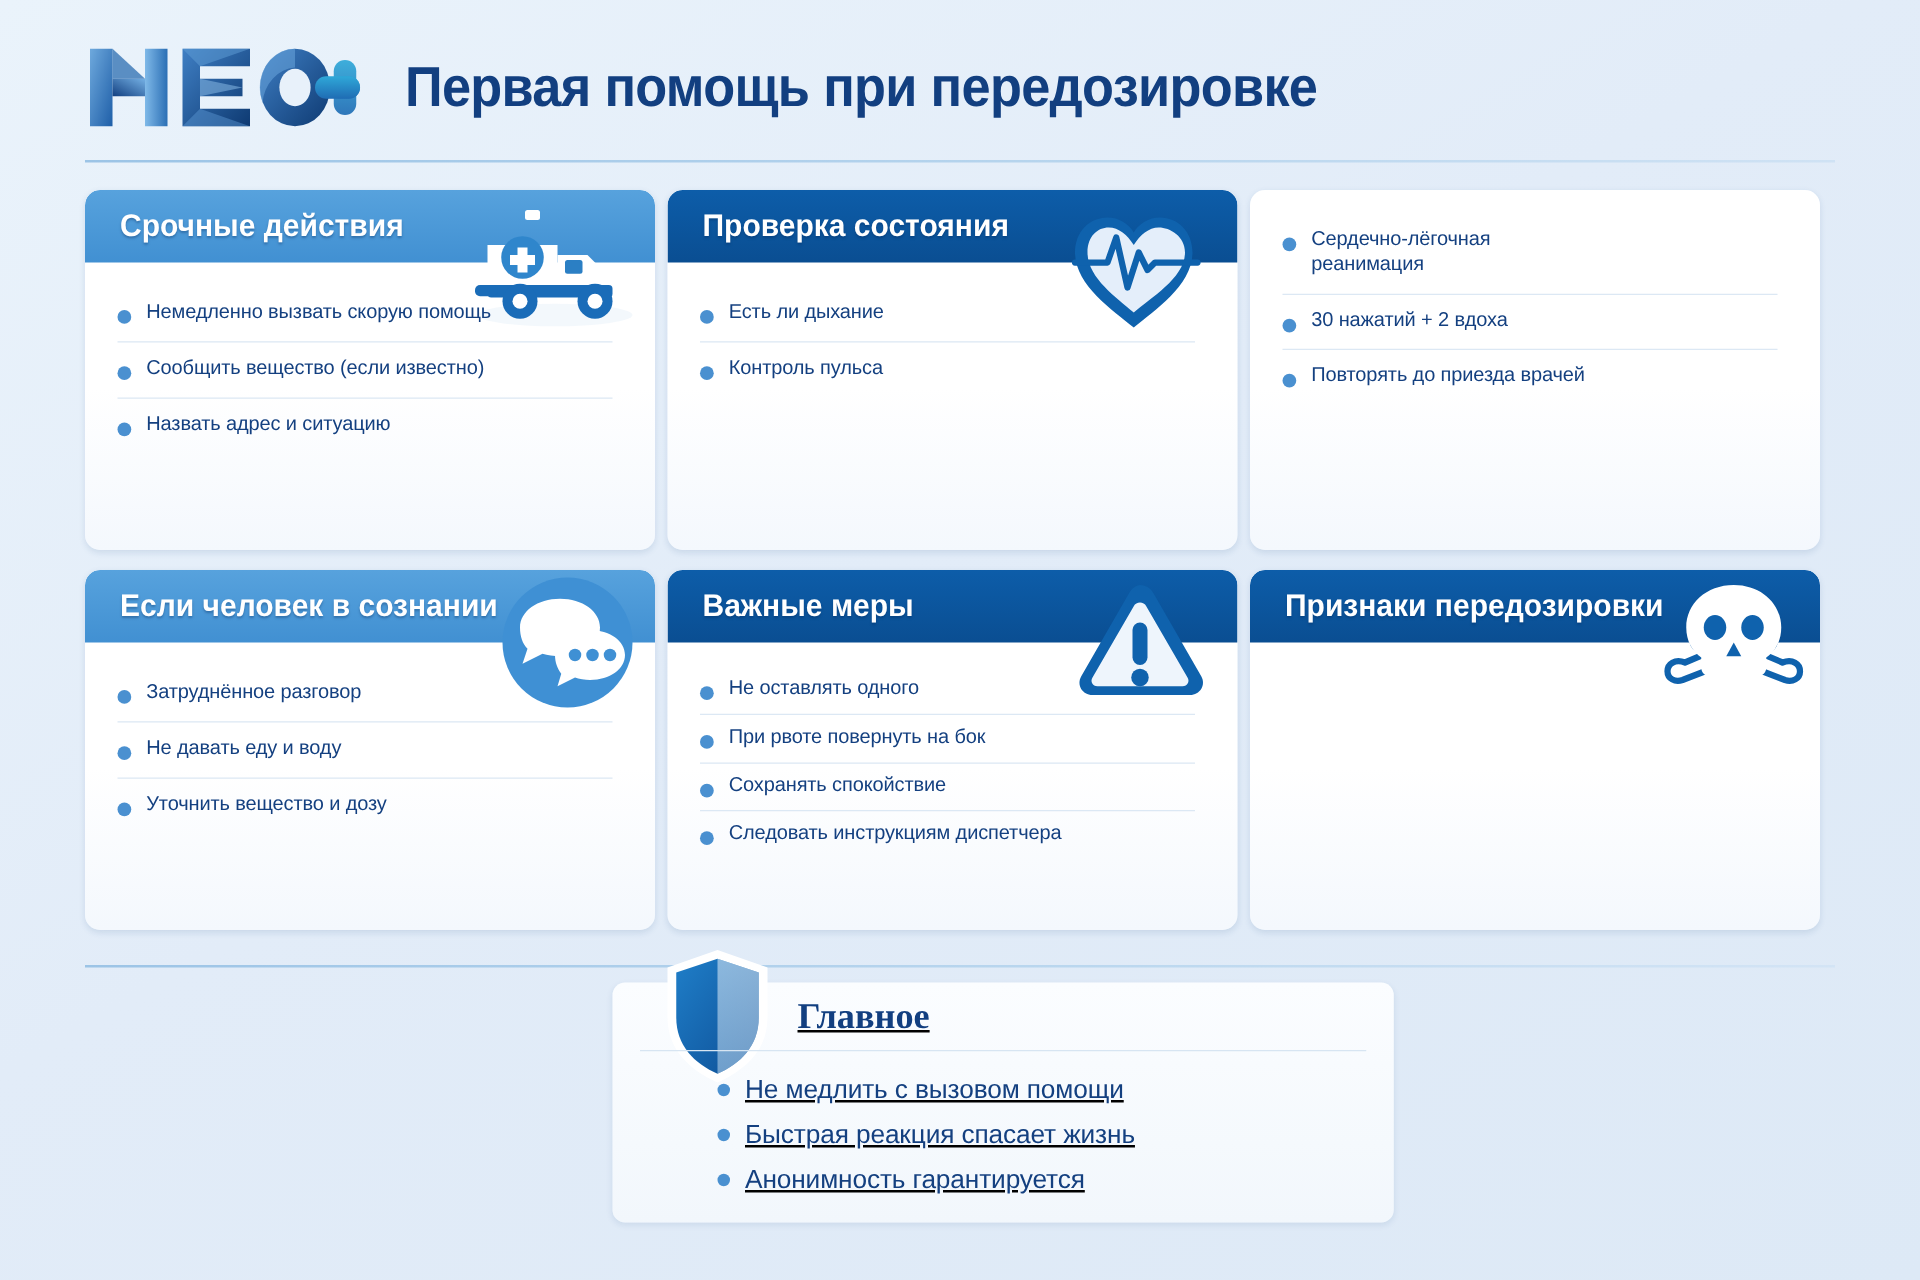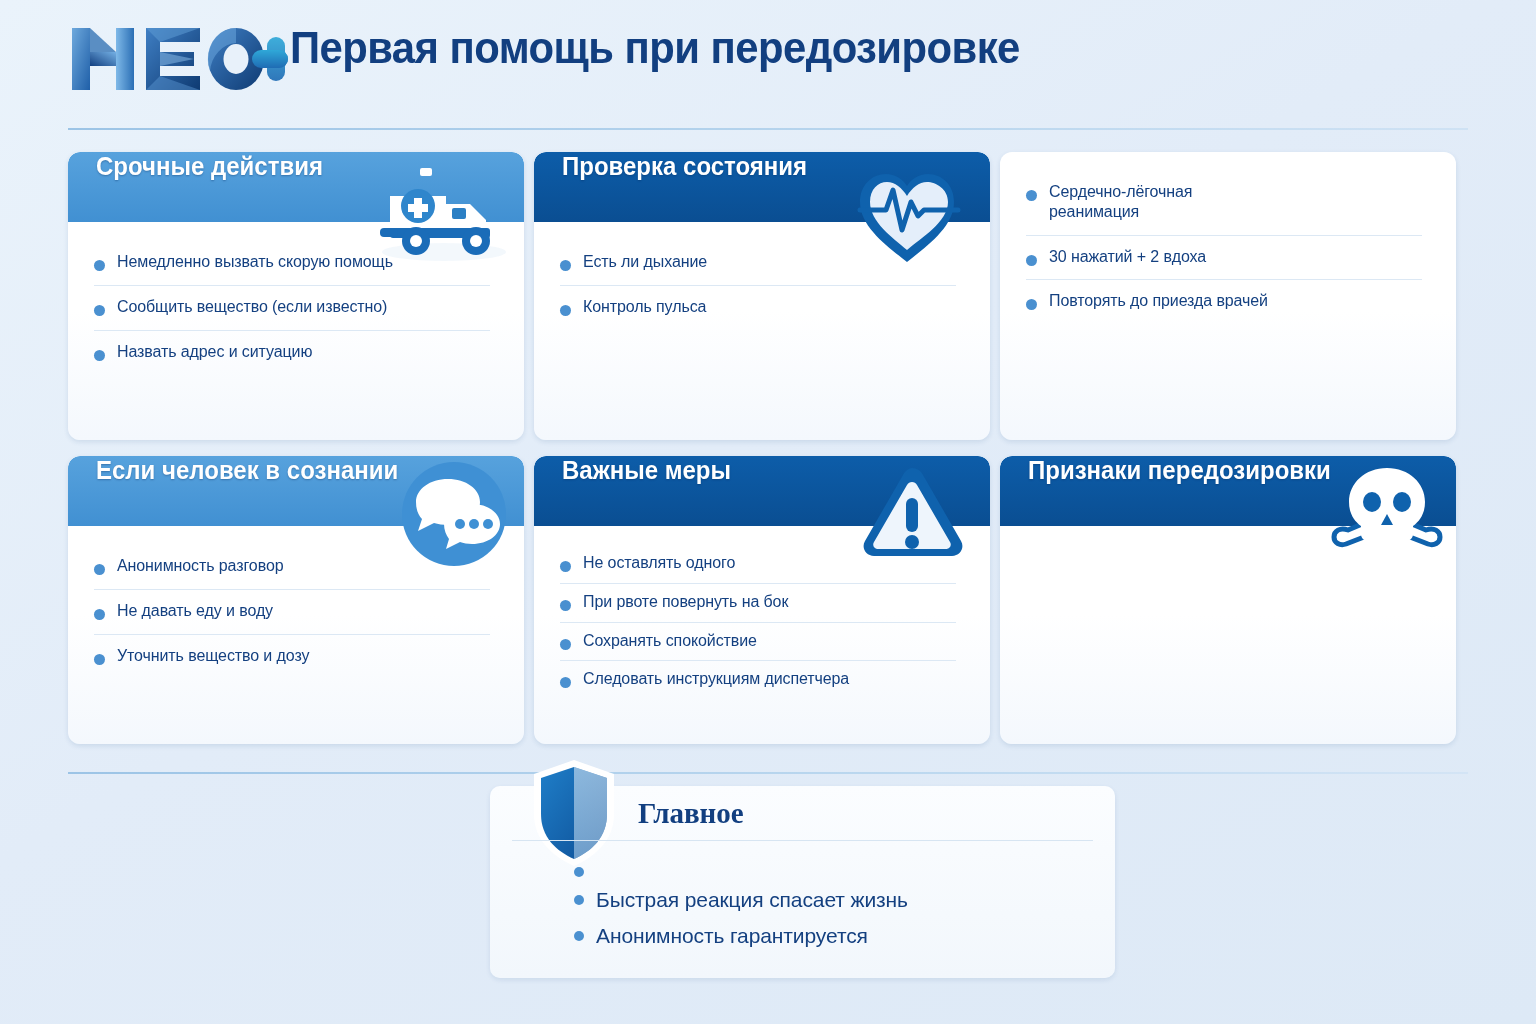--- a/index.html
+++ b/index.html
@@ -12,21 +12,22 @@
     position: relative;
     overflow: hidden;
   }
 
   
   .header {
     position: absolute;
     left: 68px; top: 22px;
     width: 1400px; height: 96px;
     display: flex;
-    align-items: flex-start;
+    align-items: center;
+    gap: 34px;
   }
   .logo { width: 222px; height: 74px; flex: none; }
   .page-title {
     font-family: "Liberation Sans Narrow", "Liberation Sans", sans-serif;
     font-size: 45px;
     font-weight: 700;
     color: #123f80;
     letter-spacing: -0.6px;
     white-space: nowrap;
     transform: scaleX(0.93);
@@ -52,24 +53,24 @@
   }
 
   .card {
     position: relative;
     background: linear-gradient(180deg,#ffffff 0%, #ffffff 55%, #f4f8fd 100%);
     border-radius: 12px;
     box-shadow: 0 2px 5px rgba(24,70,130,0.12);
     overflow: hidden;
   }
   .card-head {
-    height: 70px;
+    height: 58px;
     border-radius: 12px 12px 0 0;
     display: flex;
-    align-items: flex-start;
+    align-items: center;
     padding: 0 12px 0 28px;
     position: relative;
     overflow: visible;
   }
   .card-head.light { background: linear-gradient(180deg,#57a2dd 0%, #4190d2 100%); }
   .card-head.dark  { background: linear-gradient(180deg,#0d5da9 0%, #0a4e92 100%); }
 
   .card-title {
     font-family: "Liberation Sans Narrow", "Liberation Sans", sans-serif;
     font-size: 25px;
@@ -137,20 +138,21 @@
     width: 1400px; height: 2px;
     background: linear-gradient(to right,#9cc4e6 0%, #bcd8ef 60%, #d3e4f5 100%);
   }
   .summary {
     position: absolute;
     left: 490px; top: 786px;
     width: 625px; height: 192px;
     background: linear-gradient(180deg,#fbfdff 0%, #f2f7fc 100%);
     border-radius: 10px;
     box-shadow: 0 2px 5px rgba(24,70,130,0.10);
+    text-decoration: underline;
   }
   .summary-head {
     position: relative;
     height: 54px;
     display: flex;
     align-items: center;
     padding-left: 148px;
   }
   .summary-title {
     font-family: "Liberation Serif", serif;
@@ -316,21 +318,21 @@
           <path d="M52 64c0-11 12-20 28-20s28 9 28 20-12 20-28 20c-4 0-9-1-12-2l-14 7 3-10c-3-4-5-9-5-15z" fill="#ffffff"></path>
           <circle cx="68" cy="64" r="5" fill="#3f90d4"></circle>
           <circle cx="82" cy="64" r="5" fill="#3f90d4"></circle>
           <circle cx="96" cy="64" r="5" fill="#3f90d4"></circle>
         </svg>
       </span>
     </div>
     <div class="bullets">
       <div class="bullet">
         <span class="dot"></span>
-        <span class="btext">Анонимность разговор</span>
+        <span class="btext">Затруднённое разговор</span>
       </div>
       <div class="bullet">
         <span class="dot"></span>
         <span class="btext">Не давать еду и воду</span>
       </div>
       <div class="bullet">
         <span class="dot"></span>
         <span class="btext">Уточнить вещество и дозу</span>
       </div>
     </div>
@@ -408,20 +410,21 @@
       <path d="M46 9v92c18-8 33-22 33-45V20z" fill="url(#sh2)" opacity="0.55"></path>
     </svg>
   </span>
   <div class="summary-head">
     <span class="summary-title">Главное</span>
   </div>
   <div class="summary-rule"></div>
   <div class="summary-bullets">
     <div class="bullet">
       <span class="dot"></span>
+      <span class="btext">Не медлить с вызовом помощи</span>
     </div>
     <div class="bullet">
       <span class="dot"></span>
       <span class="btext">Быстрая реакция спасает жизнь</span>
     </div>
     <div class="bullet">
       <span class="dot"></span>
       <span class="btext">Анонимность гарантируется</span>
     </div>
   </div>

